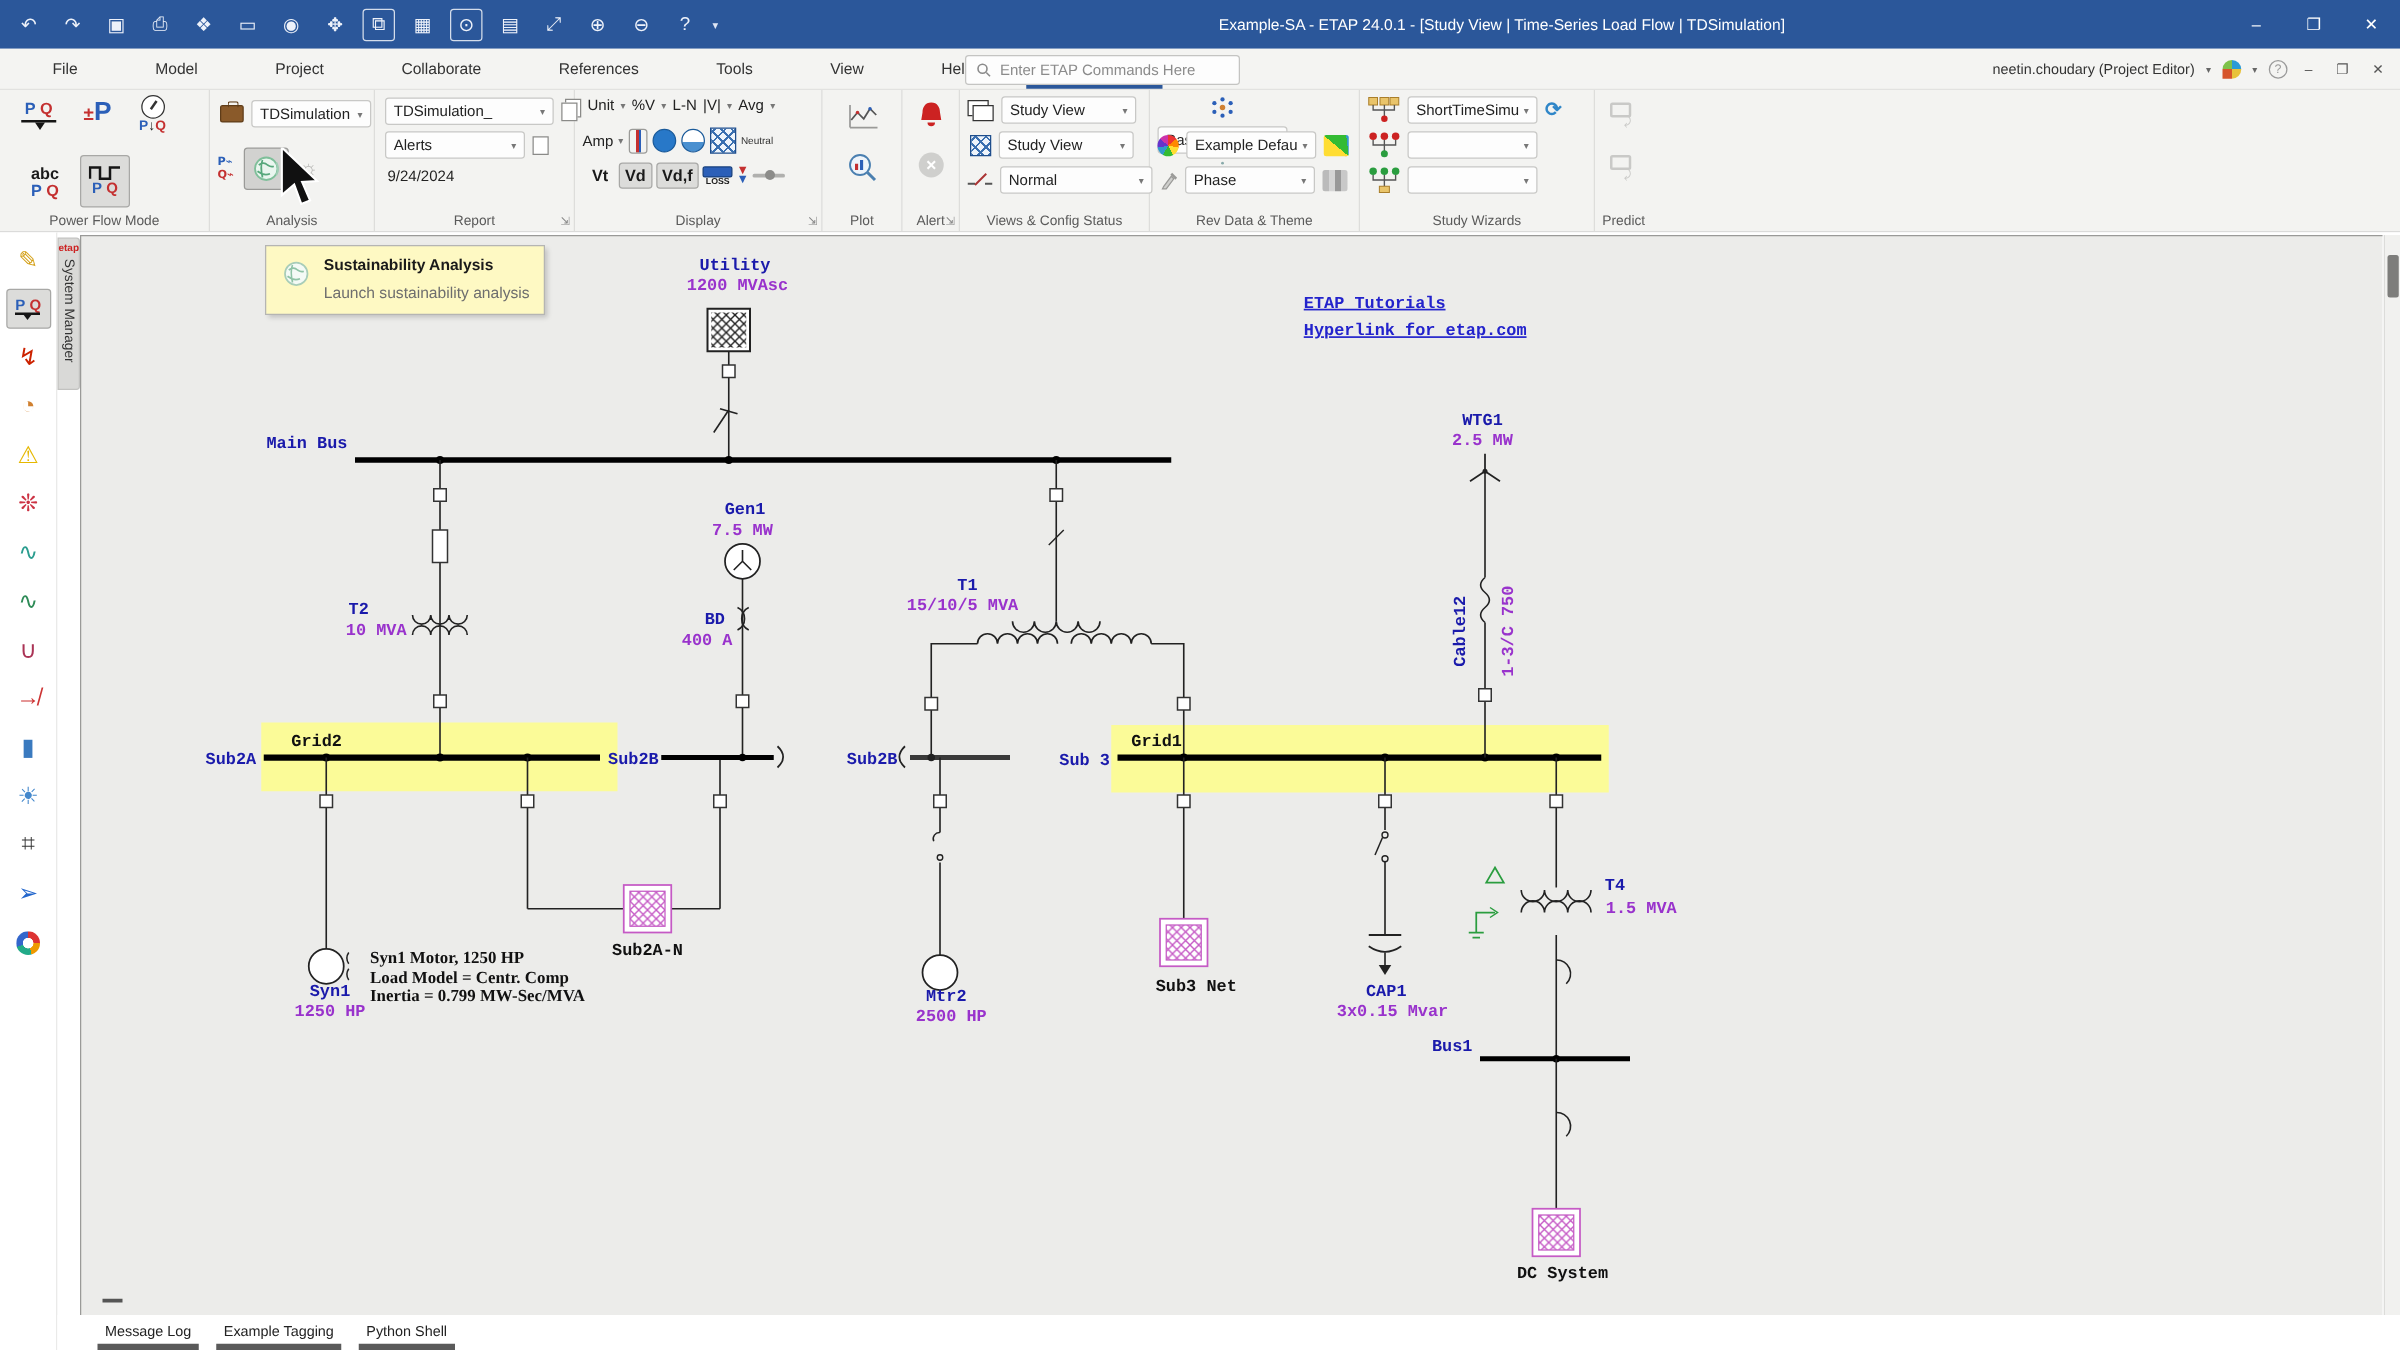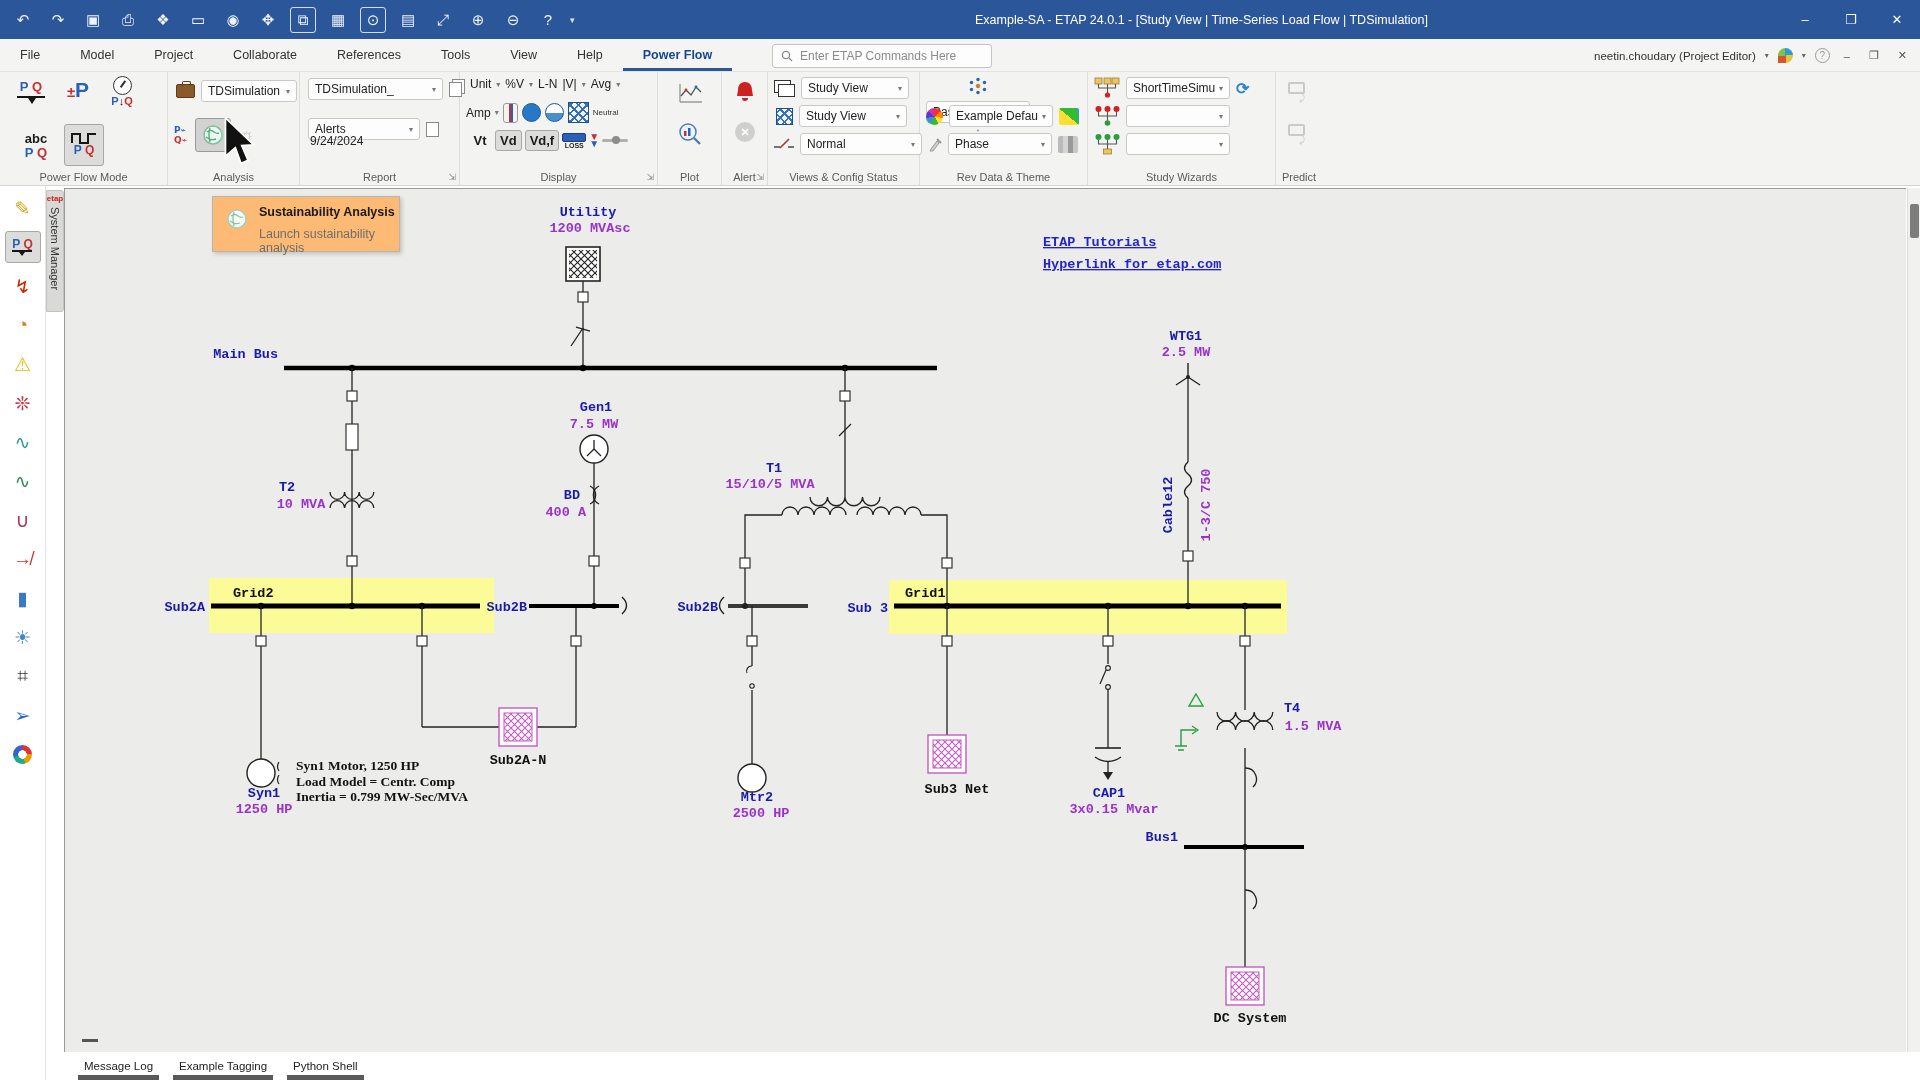--- a/index.html
+++ b/index.html
@@ -15,21 +15,21 @@
   .tb-caret { font-size:9px; color:#dfe6f5; }
   .tb-title { position:absolute; left:975px; top:0; height:39px; display:flex; align-items:center;
               font-size:12.5px; color:#fff; white-space:nowrap; }
   .tb-ctrls { position:absolute; right:0; top:0; height:39px; display:flex; }
   .tb-ctrl { width:46px; height:39px; display:flex; align-items:center; justify-content:center;
              font-size:13px; color:#fff; }
 
   
   .menubar { position:relative; height:33px; background:#f4f4f2; border-bottom:1px solid #e2e2e0;
              display:flex; align-items:stretch; }
-  .menu-item { padding:0 20px; display:flex; align-items:center; font-size:12.5px; color:#333; }
+  .menu-item { padding:0 20px; display:flex; align-items:center; font-size:12.5px; color:#333;margin-left:22px; }
   .menu-item.active { font-weight:bold; color:#17488f; border-bottom:3px solid #2b579a; padding-top:3px; }
   .cmdbox { position:absolute; left:772px; top:5px; width:220px; height:24px; background:#fdfdfd;
             border:1px solid #c4c4c2; border-radius:3px; display:flex; align-items:center; padding:0 8px; gap:7px; }
   .cmdbox svg { flex:0 0 auto; }
   .cmdbox input { border:none; outline:none; background:transparent; font-size:12px; color:#444; width:170px;
                   font-family:"Liberation Sans",sans-serif; }
   .cmdbox input::placeholder { color:#8b8b8b; }
   .user-area { position:absolute; right:8px; top:0; height:33px; display:flex; align-items:center; gap:9px; }
   .user-name { font-size:11.5px; color:#333; }
   .ua-caret { font-size:8px; color:#666; }
@@ -138,21 +138,21 @@
 
   
   .diagram { position:absolute; left:0; top:0; width:1920px; height:1080px; pointer-events:none; z-index:5; }
   .dg-label { font-family:"Liberation Mono", monospace; font-weight:bold; font-size:13.5px; }
   .navy { fill:#1a1aab; } .purp { fill:#9933cc; } .dgblk { fill:#111; }
   .serif { font-family:"Liberation Serif", serif; font-weight:bold; font-size:13.5px; fill:#111; }
   .lnk { font-family:"Liberation Mono", monospace; font-weight:bold; font-size:13.5px; fill:#2323cc;
          text-decoration:underline; }
 
   
-  .tooltip { position:absolute; left:212px; top:196px; width:188px; height:56px; background:#fdba74;
+  .tooltip { position:absolute; left:212px; top:196px; width:224px; height:56px; background:#fef9c3;
              border:1px solid #b5b5b3; box-shadow:2px 2px 4px rgba(0,0,0,.18); z-index:20; }
   .tooltip .tt-title { position:absolute; left:46px; top:8px; font-size:12.5px; font-weight:bold; color:#1a1a1a; }
   .tooltip .tt-sub { position:absolute; left:46px; top:30px; font-size:12.5px; color:#6e6e6e; }
   .tooltip .tt-ico { position:absolute; left:12px; top:10px; }
   .cursor { position:absolute; left:224px; top:118px; z-index:30; }
 </style>
 </head>
 <body>
 
 <div class="titlebar">
@@ -267,21 +267,21 @@
   </div>
 
   <div class="rgroup" style="width:160px">
     <div class="rrow" style="left:8px; top:6px;">
       <div class="combo" style="width:135px">
         <span>TDSimulation_</span>
           <span class="cc">▾</span>
       </div>
       <span class="pagesico"></span>
     </div>
-    <div class="rrow" style="left:8px; top:46px;">
+    <div class="rrow" style="left:8px; top:33px;">
       <div class="combo" style="width:112px">
         <span>Alerts</span>
           <span class="cc">▾</span>
       </div>
       <span class="pageico"></span>
     </div>
     <div class="rrow" style="left:10px; top:62px;">
       <span class="dtext">9/24/2024</span>
     </div>
     <span class="launch">⇲</span>

